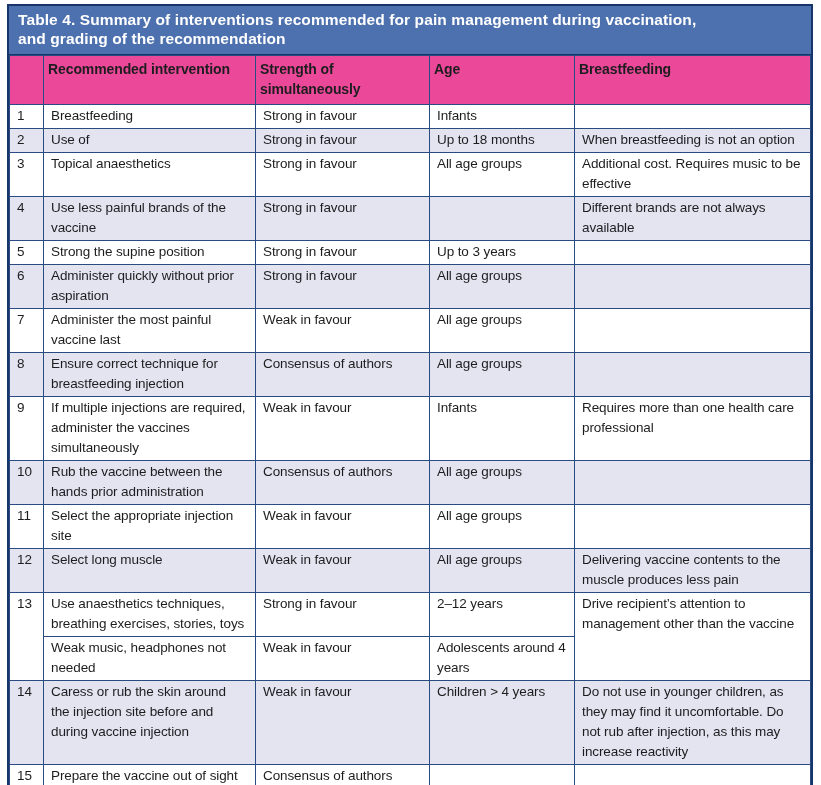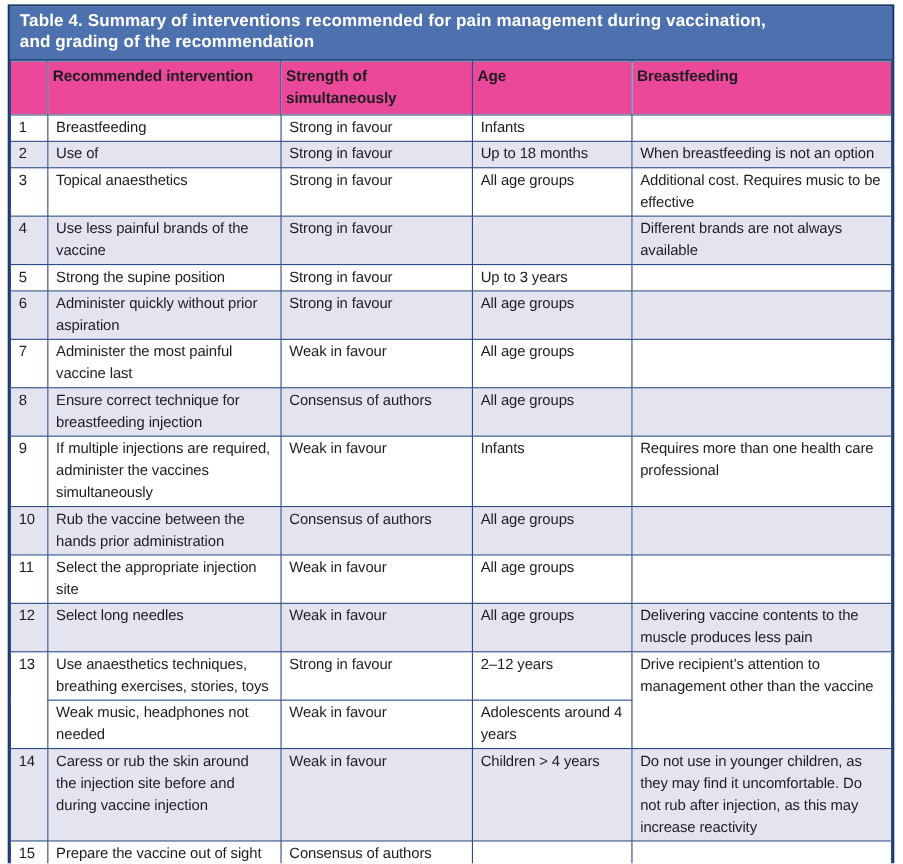--- a/index.html
+++ b/index.html
@@ -164,21 +164,21 @@
         </tr>
         <tr>
           <td class="num">11</td>
           <td>Select the appropriate injection site</td>
           <td>Weak in favour</td>
           <td>All age groups</td>
           <td></td>
         </tr>
         <tr class="shade">
           <td class="num">12</td>
-          <td>Select long needles</td>
+          <td>Select long muscle</td>
           <td>Weak in favour</td>
           <td>All age groups</td>
           <td>Delivering vaccine contents to the muscle produces less pain</td>
         </tr>
         <tr>
           <td class="num" rowspan="2">13</td>
           <td>Use anaesthetics techniques, breathing exercises, stories, toys</td>
           <td>Strong in favour</td>
           <td>2–12 years</td>
           <td rowspan="2">Drive recipient’s attention to management other than the vaccine</td>

